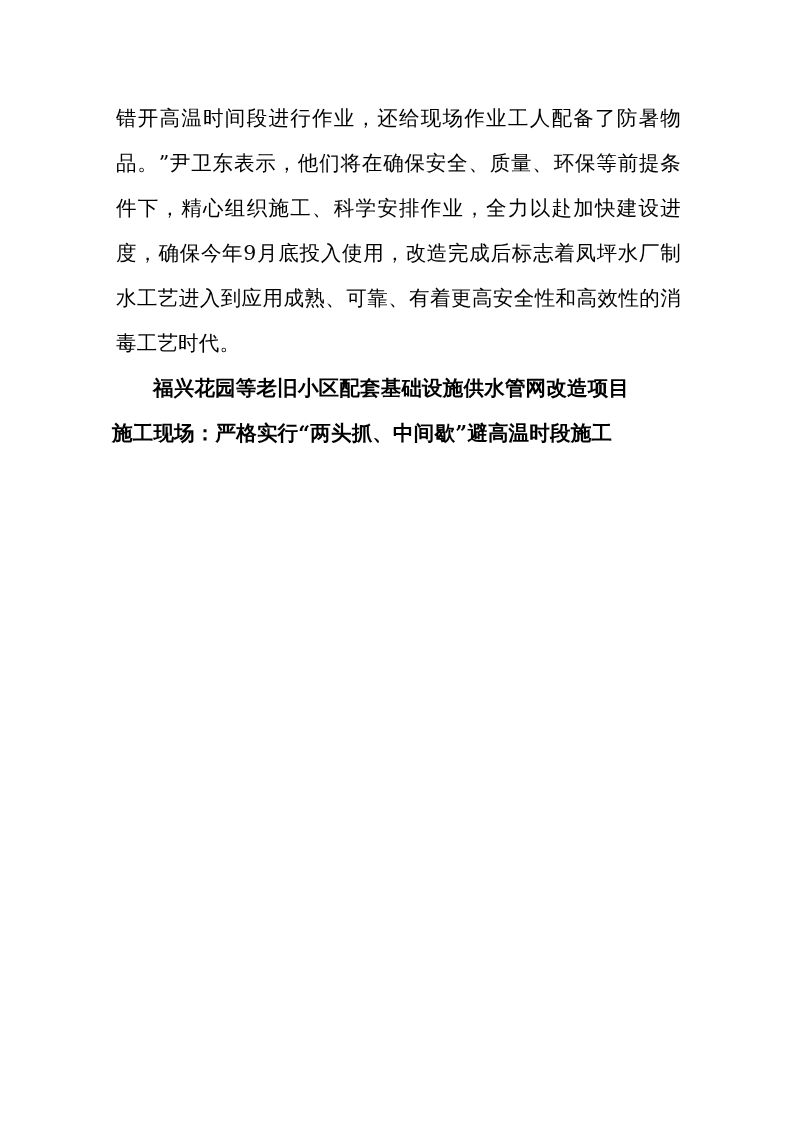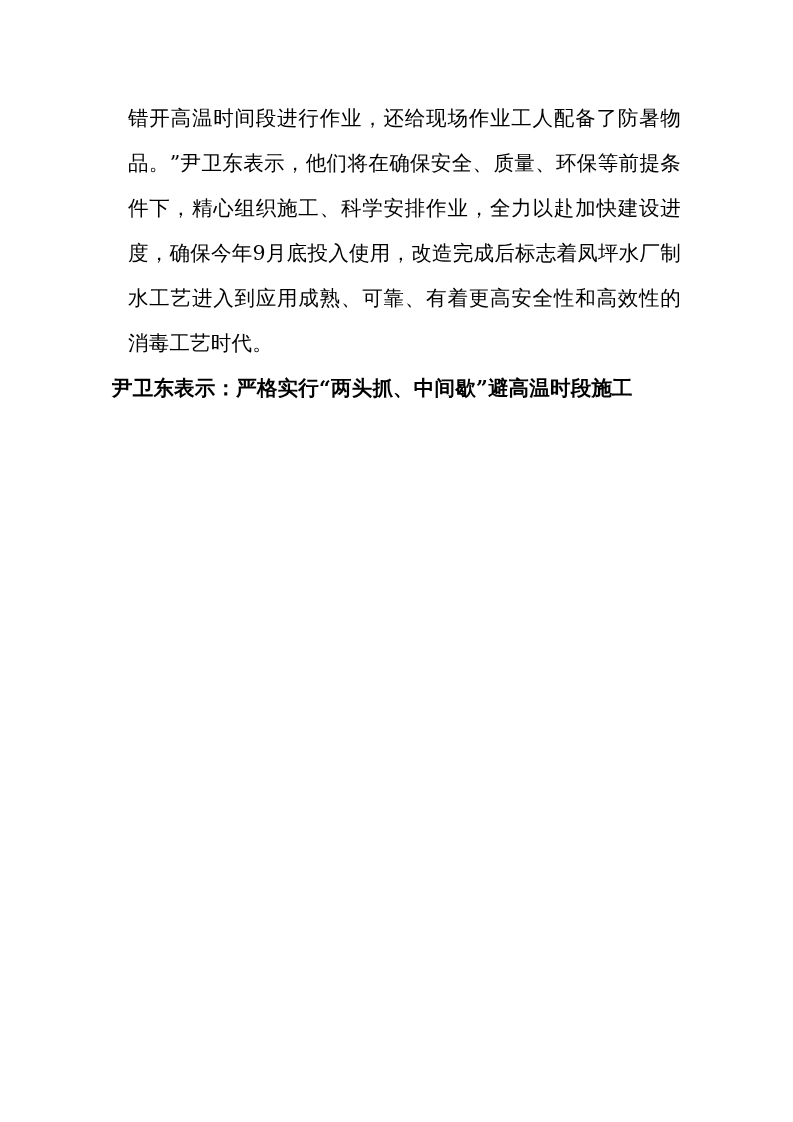--- a/index.html
+++ b/index.html
@@ -19,21 +19,21 @@
     width: 793px;
     height: 1122px;
     background: #ffffff;
     box-sizing: border-box;
     padding: 96px 112px 80px 112px;
   }
   .doc-body {
     width: 100%;
   }
   p.para {
-    margin: 0 0 0 16px;
+    margin: 0 0 0 4px;
     font-size: 20.5px;
     line-height: 45px;
     text-align: justify;
     text-justify: inter-ideograph;
     letter-spacing: 0.2px;
     text-indent: 0;
   }
   p.para.indent {
     text-indent: 41px;
   }
@@ -57,19 +57,20 @@
 </style>
 </head>
 <body>
 
 <div class="page">
   <div class="doc-body">
 
     <p class="para">错开高温时间段进行作业，还给现场作业工人配备了防暑物品。”尹卫东表示，他们将在确保安全、质量、环保等前提条件下，精心组织施工、科学安排作业，全力以赴加快建设进度，确保今年9月底投入使用，改造完成后标志着凤坪水厂制水工艺进入到应用成熟、可靠、有着更高安全性和高效性的消毒工艺时代。</p>
 
     <h2 class="heading">
-      <span class="line2">尹卫东表示：严格实行“两头抓、中间歇”避高温时段施工</span>
+      <span>福兴花园等老旧小区配套基础设施供水管网改造项目</span>
+      <span class="line2">施工现场：严格实行“两头抓、中间歇”避高温时段施工</span>
     </h2>
 
 
     <div class="spacer-bottom"></div>
   </div>
 </div>
 
 </body></html>

